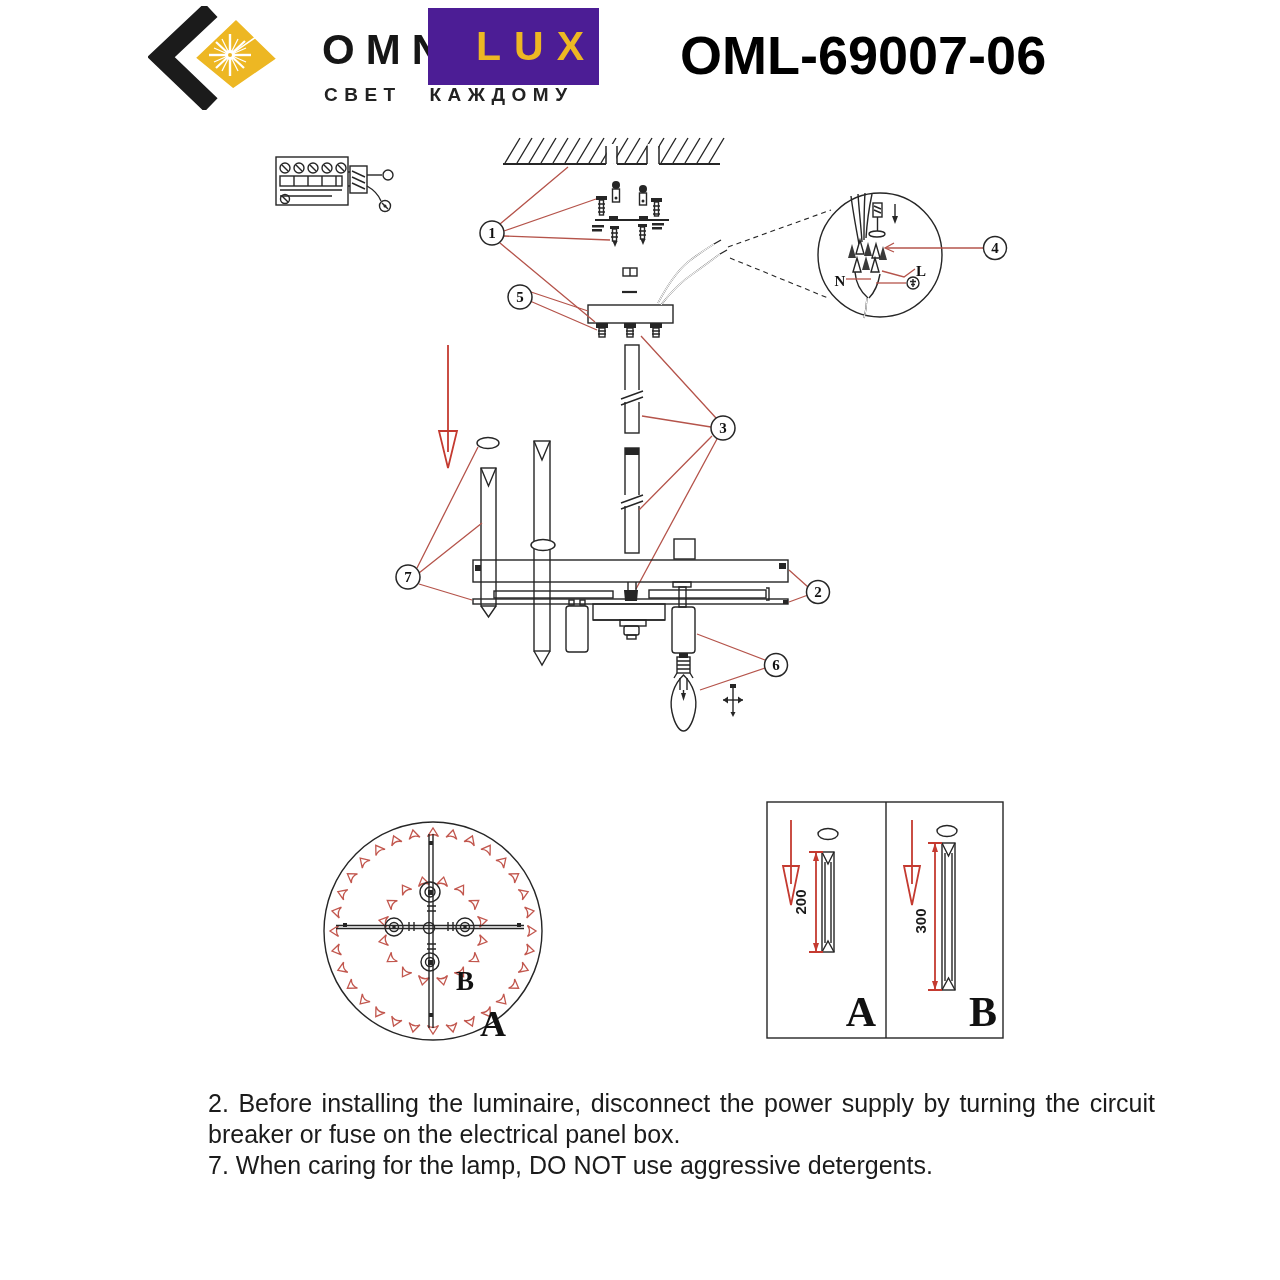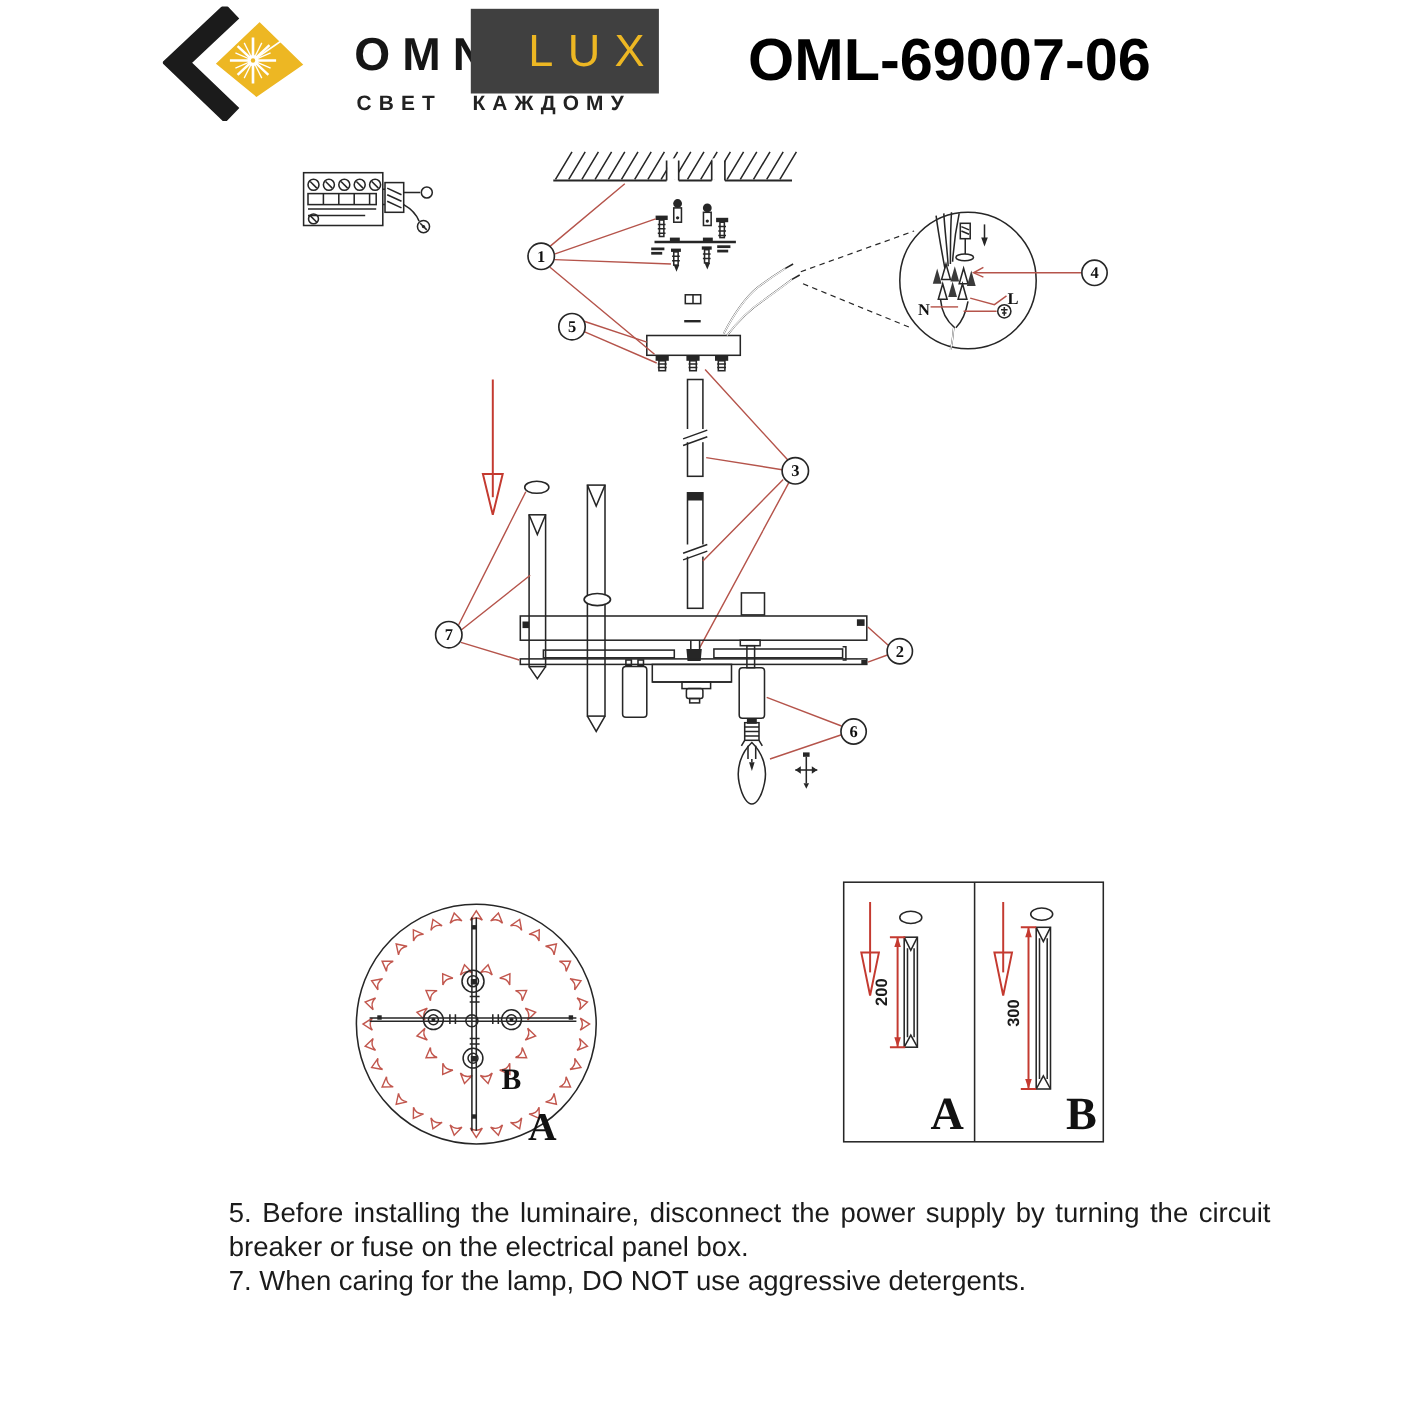--- a/index.html
+++ b/index.html
@@ -1,21 +1,21 @@
 <!DOCTYPE html>
 <html><head>
 <meta charset="utf-8">
 <style>
   html,body{margin:0;padding:0;background:#ffffff;}
   body{width:1280px;height:1280px;position:relative;font-family:"Liberation Sans",sans-serif;overflow:hidden;}
   .abs{position:absolute;padding-left:40px;}
   
   .brand-word1{left:282px;top:26px;font-size:42px;font-weight:700;letter-spacing:11px;color:#161616;}
-  .lux-box{left:428px;top:8px;width:131px;height:77px;background:#404040;text-align:right;line-height:77px;
-           font-size:41px;font-weight:400;letter-spacing:13px;color:#edb723;text-indent:8px;}
+  .lux-box{left:428px;top:8px;width:131px;height:77px;background:#4c1d95;text-align:left;line-height:77px;
+           font-size:41px;font-weight:700;letter-spacing:13px;color:#edb723;text-indent:8px;}
   .tagline{left:284px;top:84px;font-size:19px;font-weight:600;letter-spacing:6.5px;word-spacing:16px;color:#222;}
   .model{left:640px;top:24px;font-size:54px;font-weight:700;color:#000000;letter-spacing:0px;}
   
   .instructions{left:168px;top:1088px;width:947px;color:#1b1b1b;}
   .instructions p{margin:0;font-size:25px;line-height:31px;text-align:justify;}
   
   svg{position:absolute;left:0;top:0;}
   .k{stroke:#262626;fill:none;stroke-width:1.4px;}
   .k2{stroke:#262626;fill:none;stroke-width:2.2px;}
   .kf{fill:#262626;stroke:none;}
@@ -427,15 +427,15 @@
       <polygon points="935,843 932,852 938,852" class="rf"></polygon>
       <polygon points="935,990 932,981 938,981" class="rf"></polygon>
       <text transform="translate(926,921) rotate(-90)" class="dim">300</text>
     </g>
     <text x="983" y="1026" class="sc-lbl">B</text>
   </g>
 </g>
 </svg>
 
 <div class="abs instructions">
-  <p>5. Before installing the luminaire, disconnect the power supply by turning the circuit breaker or fuse on the electrical panel box.</p>
+  <p>2. Before installing the luminaire, disconnect the power supply by turning the circuit breaker or fuse on the electrical panel box.</p>
   <p>7. When caring for the lamp, DO NOT use aggressive detergents.</p>
 </div>
 
 </body></html>

